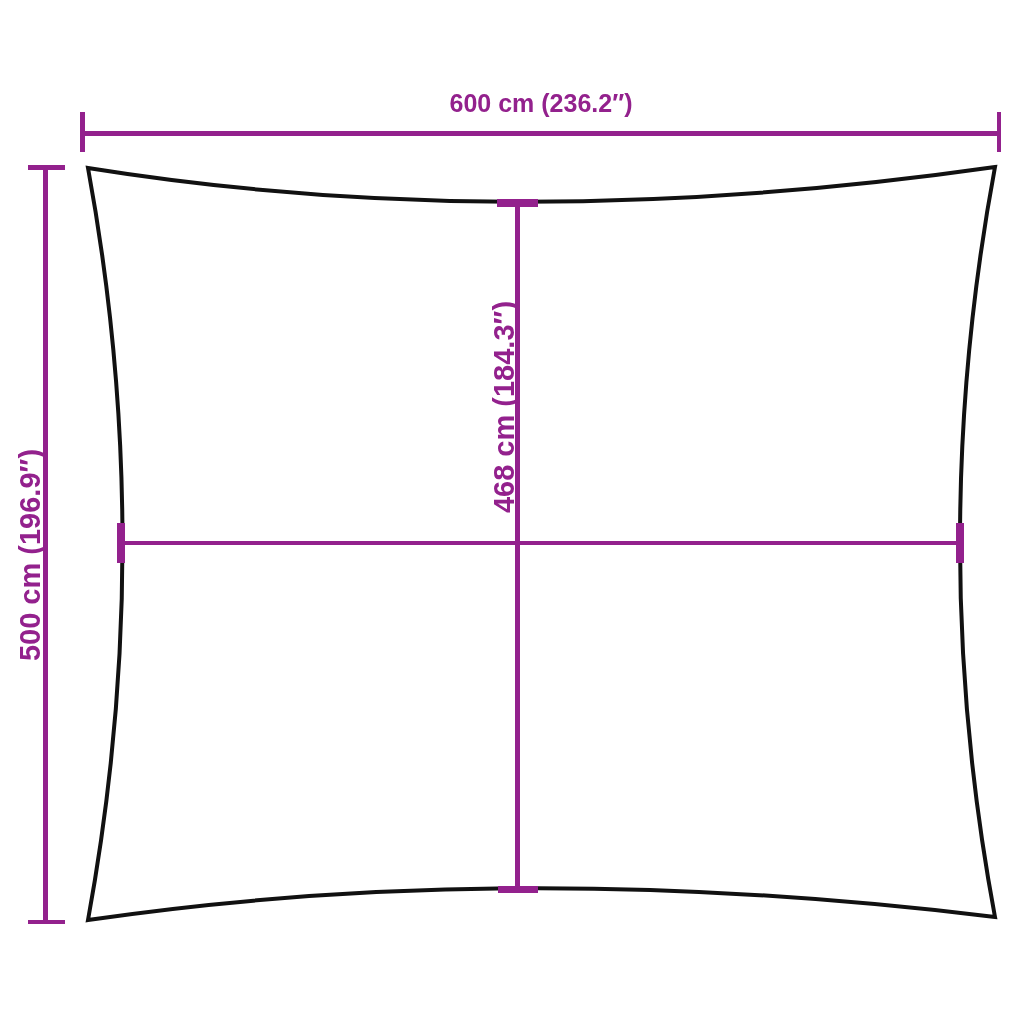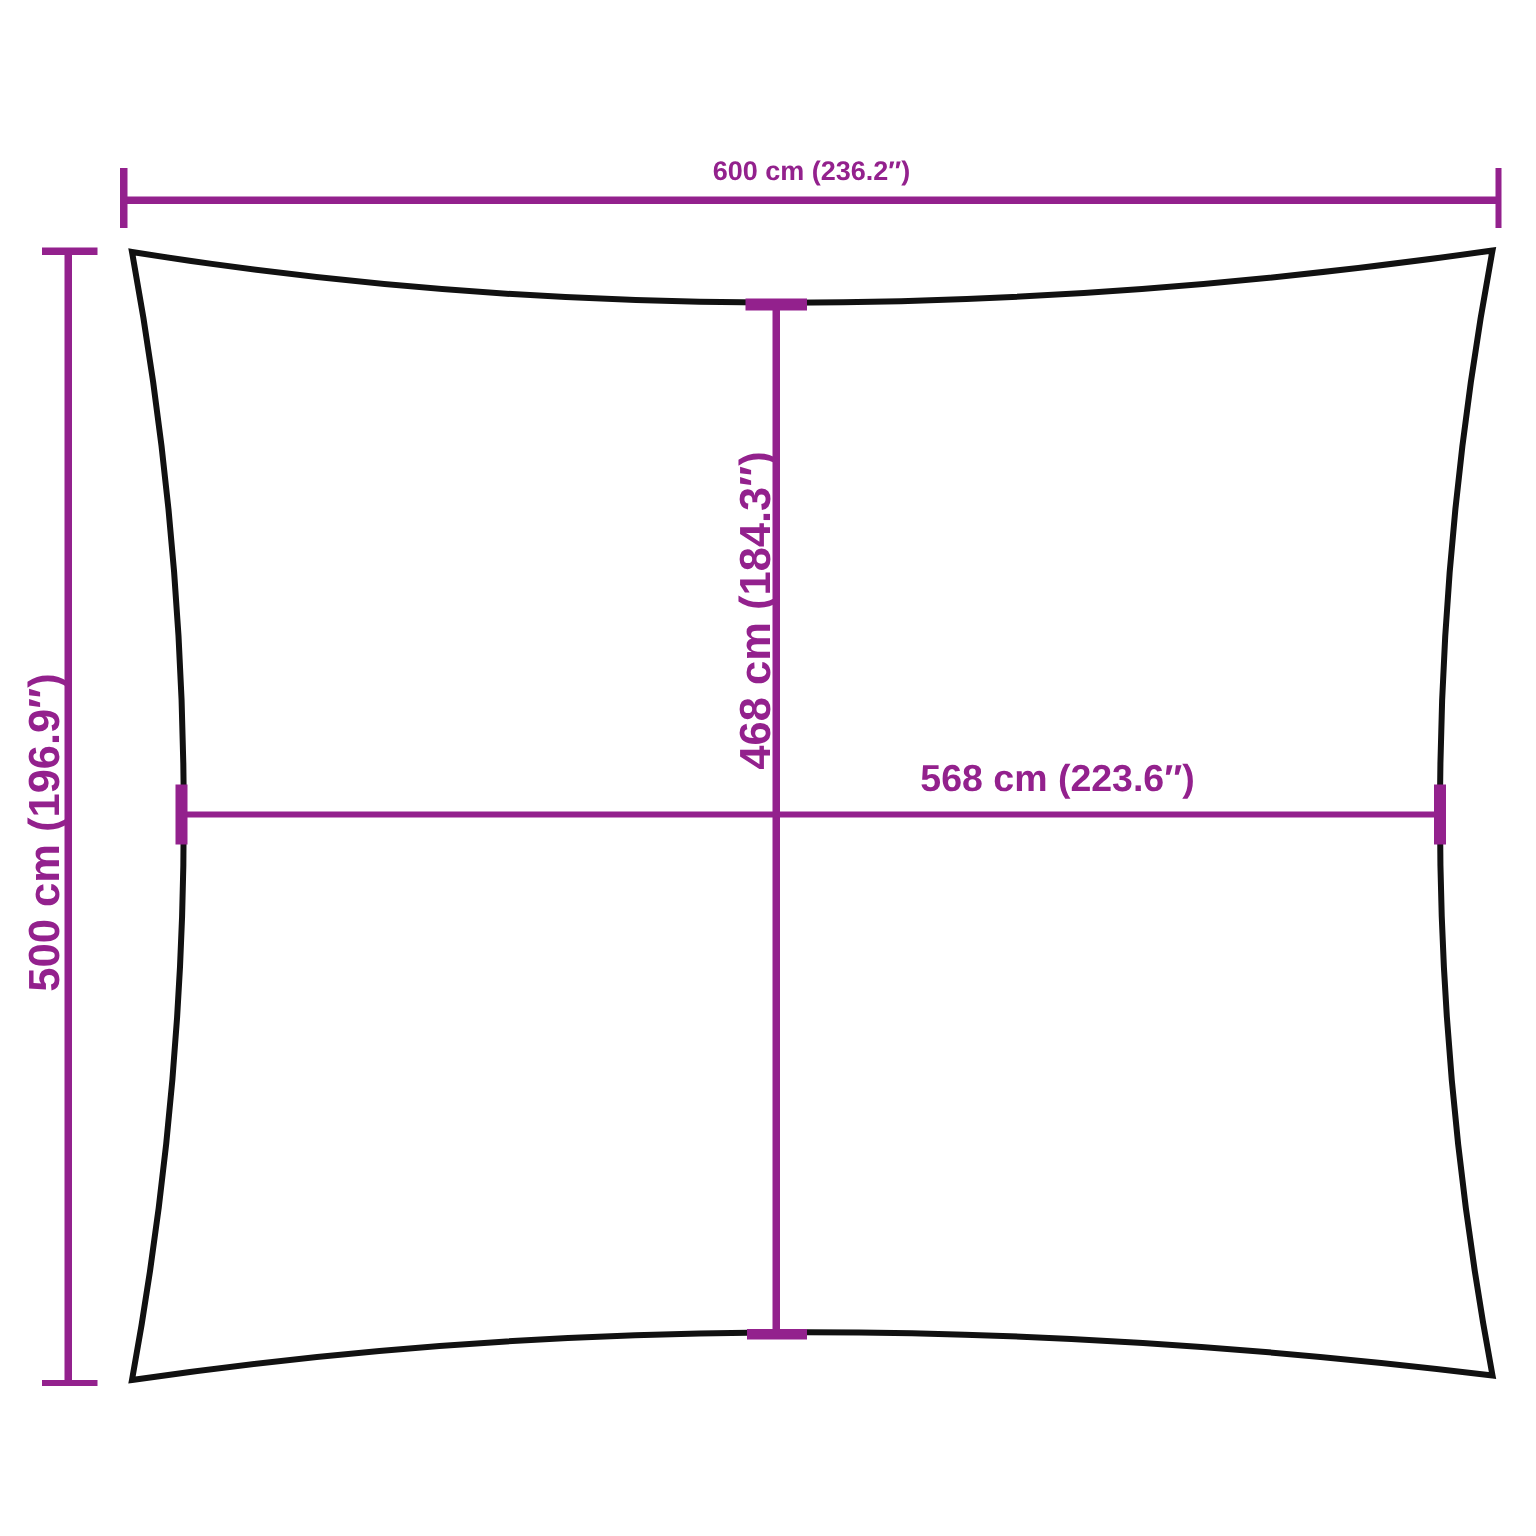--- a/index.html
+++ b/index.html
@@ -45,23 +45,23 @@
 
   .dim-label {
     position: absolute;
     color: #93218D;
     font-weight: bold;
     text-align: center;
     white-space: nowrap;
   }
   .label-top {
     left: 341px;
-    top: 99px;
+    top: 88px;
     width: 400px;
-    font-size: 18px;
+    font-size: 25px;
     line-height: 30px;
   }
   .label-inner-width {
     left: 555px;
     top: 504px;
     width: 300px;
     font-size: 25px;
     line-height: 30px;
   }
   .label-left {
@@ -107,15 +107,14 @@
   <div class="dim-label label-left">500 cm (196.9″)</div>
 
   <div class="dim vcenter-line"></div>
   <div class="dim vbar-top"></div>
   <div class="dim vbar-bottom"></div>
   <div class="dim-label label-inner-height">468 cm (184.3″)</div>
 
   <div class="dim hcenter-line"></div>
   <div class="dim hbar-left"></div>
   <div class="dim hbar-right"></div>
-  <div class="dim-label label-inner-width">568 cm (223.6″)</div>
 
 </div>
 
 </body></html>

